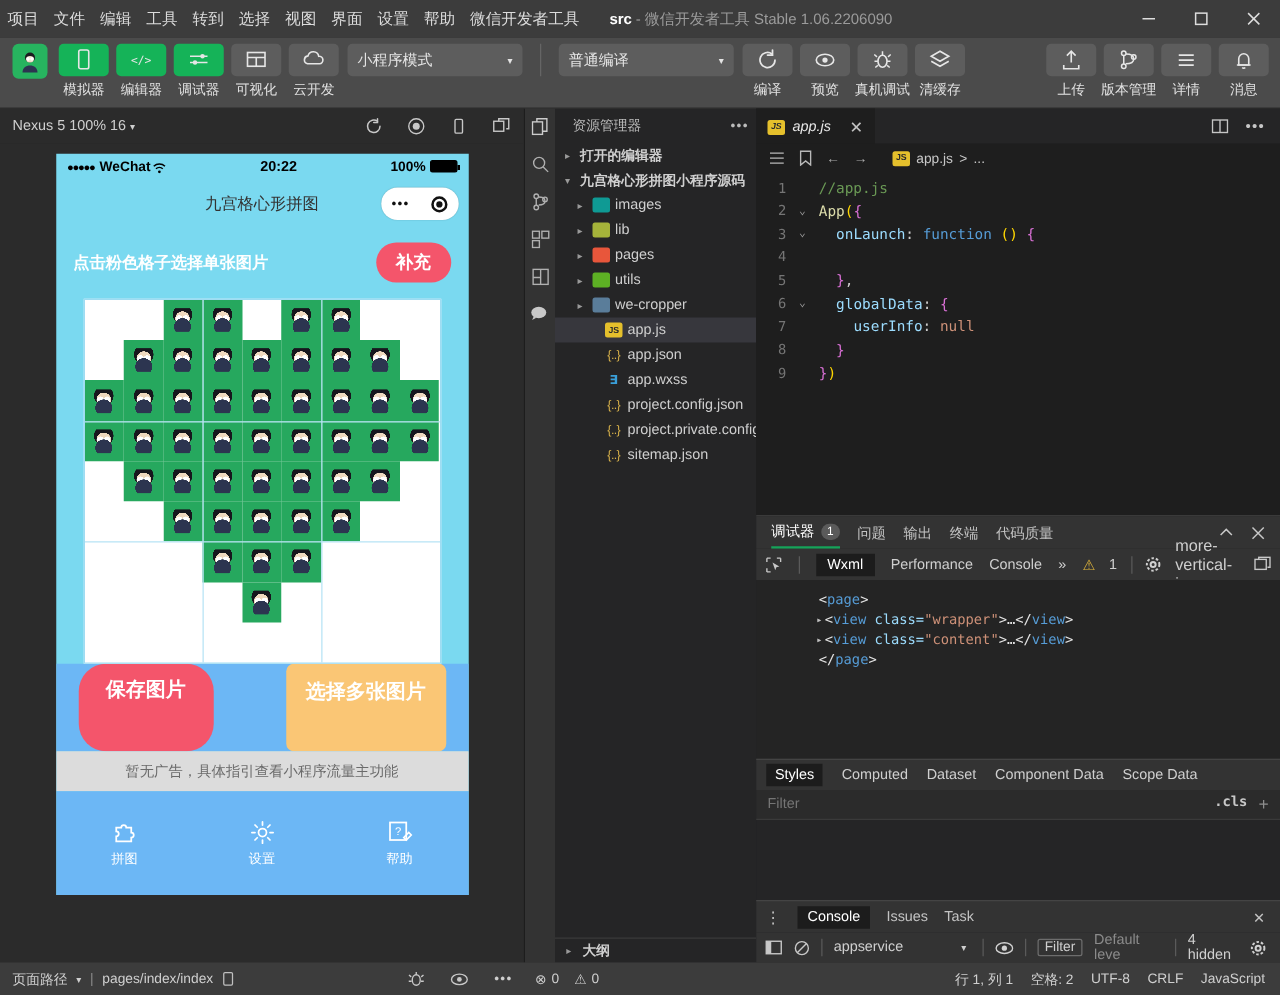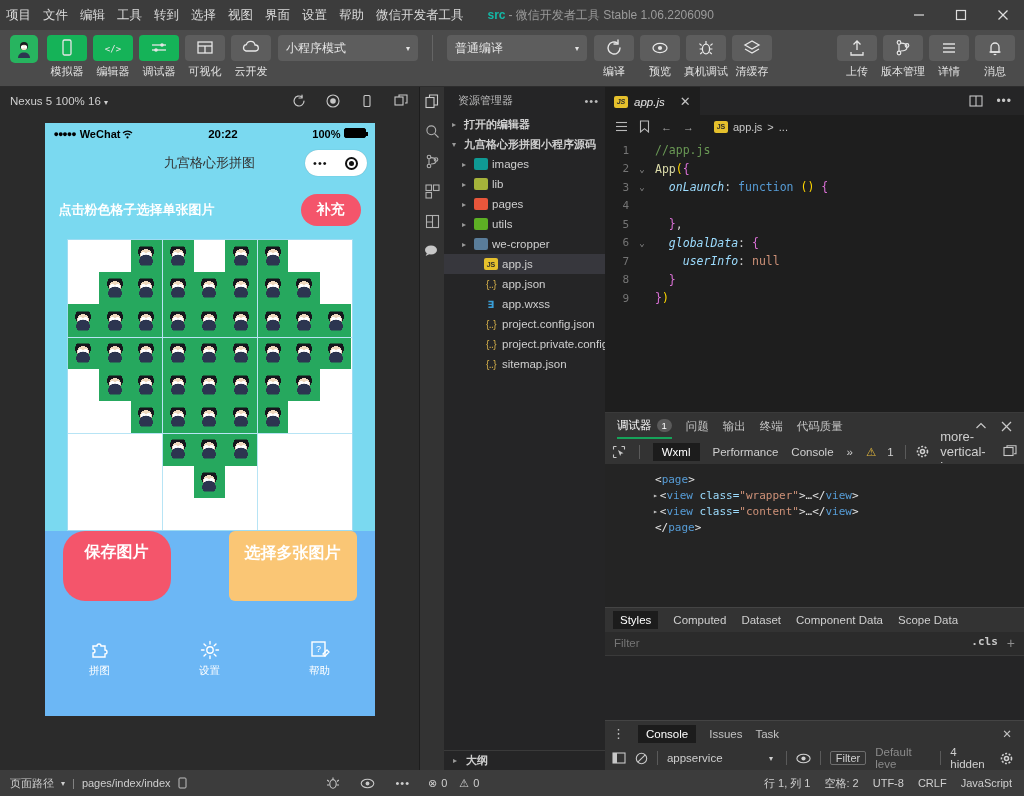--- a/index.html
+++ b/index.html
@@ -15,21 +15,21 @@
 
   
   .titlebar {
     height: 30px; background: #3c3c3c; display: flex; align-items: center;
     flex: 0 0 30px; position: relative;
   }
   .menu-item {
     font-size: 12.5px; color: #dcdcdc; padding: 0 6px; line-height: 30px;
     white-space: nowrap;
   }
-  .title-doc { margin-left: 18px; font-size: 12px; color: #14b8a6; font-weight: bold;}
+  .title-doc { margin-left: 18px; font-size: 12px; color: #ffffff; font-weight: bold;}
   .title-rest { font-size: 12px; color: #9b9b9b; margin-left: 3px; }
   .win-btns { position: absolute; right: 0; top: 0; height: 30px; display: flex; }
   .win-btn {
     width: 42px; height: 30px; display: flex; align-items: center;
     justify-content: center; color: #d8d8d8;
   }
 
   
   .toolbar {
     height: 57px; background: #4b4b4b; flex: 0 0 57px;
@@ -234,21 +234,21 @@
     font-family: "DejaVu Sans Mono", "Liberation Mono", monospace;
     font-size: 11.5px; padding-top: 3px;
   }
   .cline { height: 18.5px; display: flex; align-items: center; white-space: pre; }
   .lnum { width: 30px; text-align: right; color: #757575; flex: 0 0 30px; padding-right: 6px; font-size: 11px;}
   .fold { width: 14px; flex: 0 0 14px; text-align: center; color: #9a9a9a; font-size: 9px; }
   .ctxt { padding-left: 6px; }
   .c-com { color: #6A9955; }
   .c-fn  { color: #DCDCAA; }
   .c-kw  { color: #569CD6; }
-  .c-prop{ color: #9CDCFE; font-style: italic; }
+  .c-prop{ color: #9CDCFE; }
   .c-br1 { color: #ffd700; }
   .c-br2 { color: #da70d6; }
   .c-null{ color: #ce9178; }
 
   
   .debugger { flex: 0 0 358px; display: flex; flex-direction: column; background: #252526; border-top: 1px solid #3a3a3a;}
   .dbg-tabs {
     height: 26px; flex: 0 0 26px; display: flex; align-items: center;
     gap: 14px; padding: 0 12px; background: #333333; font-size: 11.5px; color: #c3c3c3;
   }
@@ -671,20 +671,21 @@
               <div class="gl-h" style="top:33.33%"></div>
               <div class="gl-h" style="top:66.66%"></div>
             </div>
           </div>
 
           <div class="act-row">
             <div class="btn-save">保存图片</div>
             <div class="btn-multi">选择多张图片</div>
           </div>
 
+          <div class="ad-row">暂无广告，具体指引查看小程序流量主功能</div>
 
           <div class="tabbar">
             <div class="tab">
               <span class="tab-ico">
                 <svg width="22" height="22" viewBox="0 0 22 22">
                     <path d="M4 7h4a2 2 0 1 1 4 0h4v4a2 2 0 1 1 0 4v3H4v-4a2 2 0 1 0 0-4z" fill="none" stroke="#fff" stroke-width="1.4"></path>
                   </svg>
               </span>
               <span class="tab-lab">拼图</span>
             </div>

